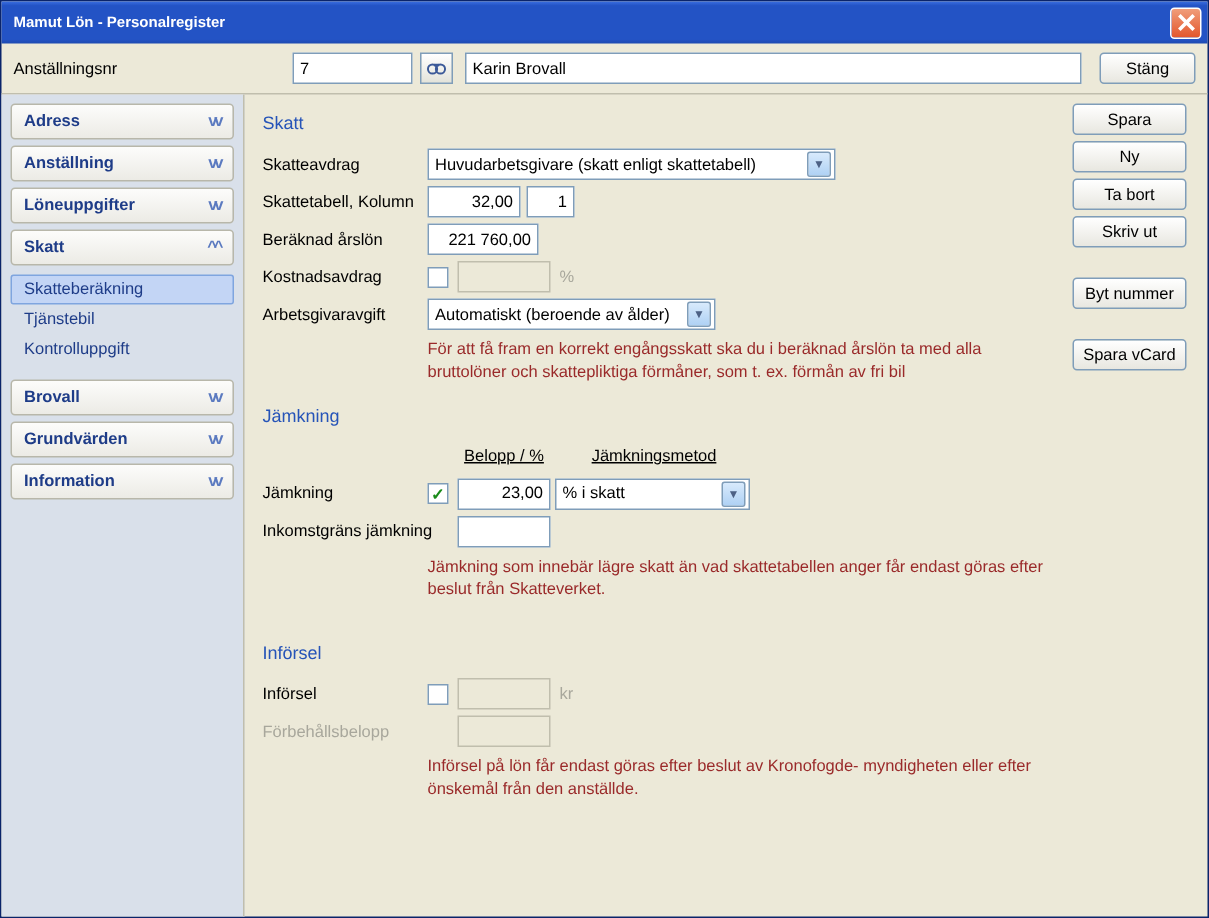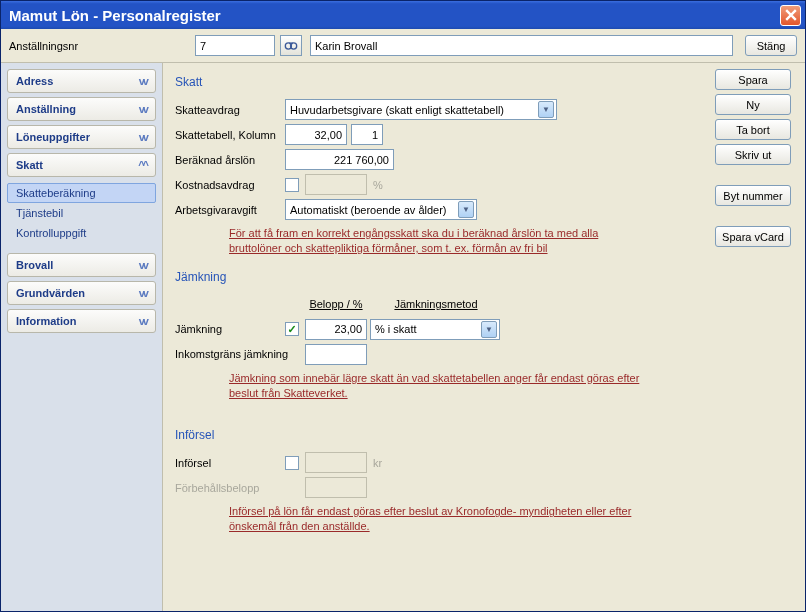--- a/index.html
+++ b/index.html
@@ -1,19 +1,19 @@
 <!DOCTYPE html>
 <html><head>
 <meta charset="utf-8">
 <style>
 * { box-sizing: border-box; margin: 0; padding: 0; font-family: Tahoma, Arial, sans-serif; font-size: 11px; }
 body { background: #ece9d8; }
 .window { width: 806px; height: 612px; background: #ece9d8; border: 1px solid #0a246a; position: relative; }
 .titlebar { background: linear-gradient(to bottom, #3a6ee0, #2353c5 10%, #2353c5 90%, #1d4ab0); height: 28px; display: flex; align-items: center; padding: 0 4px; }
-.titlebar-text { color: white; font-weight: bold; font-size: 15px; flex: 1; padding-left: 4px; }
+.titlebar-text { color: white; font-weight: bold; font-size: 10px; flex: 1; padding-left: 4px; }
 .close-btn { width: 21px; height: 21px; background: linear-gradient(to bottom, #f09d7a, #e3562c); border: 1px solid #fff; border-radius: 3px; color: white; display: flex; align-items: center; justify-content: center; font-weight: bold; cursor: pointer; }
 .close-btn svg { width: 12px; height: 12px; }
 
 .toolbar-row { display: flex; align-items: center; padding: 6px 8px; border-bottom: 1px solid #c0bead; gap: 6px; }
 .toolbar-label { width: 180px; }
 .id-input { width: 80px; height: 21px; border: 1px solid #7f9db9; background: white; padding: 0 4px; }
 .lookup-btn { width: 22px; height: 21px; border: 1px solid #7f9db9; background: linear-gradient(to bottom, #fff, #e3e3da); display: flex; align-items: center; justify-content: center; cursor: pointer; margin-left: -1px; }
 .lookup-btn svg { width: 14px; height: 14px; }
 .name-input { flex: 1; height: 21px; border: 1px solid #7f9db9; background: white; padding: 0 4px; margin-left: 2px; }
 .btn { width: 76px; height: 21px; border: 1px solid #7f9db9; background: linear-gradient(to bottom, #fff, #e8e7e0); border-radius: 3px; cursor: pointer; text-align: center; display: flex; align-items: center; justify-content: center; }
@@ -31,26 +31,26 @@
 .right-buttons .gap { height: 12px; }
 
 .section-title { color: #2654b8; font-size: 12px; margin-bottom: 10px; margin-top: 4px; }
 .form-row { display: flex; align-items: center; margin-bottom: 4px; min-height: 21px; }
 .form-label { width: 110px; color: #000; }
 .form-label.disabled { color: #a8a79c; }
 .text-input { height: 21px; border: 1px solid #7f9db9; background: white; padding: 0 4px; text-align: right; }
 .text-input.disabled { background: #ece9d8; border-color: #c0bead; color: #a8a79c; }
 .w60 { width: 62px; }
 .w30 { width: 32px; }
-.w92 { width: 109px; }
+.w92 { width: 74px; }
 .select-box { height: 21px; border: 1px solid #7f9db9; background: white; padding: 0 2px 0 4px; display: flex; align-items: center; justify-content: space-between; cursor: pointer; }
 .select-box .dd { width: 16px; height: 17px; background: linear-gradient(to bottom, #d8eafc, #afd1f4); border: 1px solid #7f9db9; border-radius: 2px; display: flex; align-items: center; justify-content: center; color: #4d6185; font-size: 8px; }
 .checkbox { width: 14px; height: 14px; border: 1px solid #7f9db9; background: white; display: inline-flex; align-items: center; justify-content: center; cursor: pointer; margin-right: 6px; }
 .checkbox.checked::after { content: "✓"; color: #1a8b1a; font-weight: bold; font-size: 11px; }
-.info-text { color: #9a2a2a; margin-left: 54px; padding: 2px 0 10px 0; line-height: 1.35; max-width: 420px; text-decoration: underline; }
+.info-text { color: #9a2a2a; margin-left: 110px; padding: 2px 0 10px 0; line-height: 1.35; max-width: 420px; }
 .col-header { text-decoration: underline; color: #000; display: inline-block; }
 .unit { color: #a8a79c; margin-left: 6px; }
 </style>
 </head>
 <body>
 
 <div class="window">
   <div class="titlebar">
     <span class="titlebar-text">Mamut Lön - Personalregister</span>
     <div class="close-btn">
@@ -64,21 +64,21 @@
     <span class="toolbar-label">Anställningsnr</span>
     <input class="id-input" value="7" style="">
     <div class="lookup-btn">
       <svg viewBox="0 0 16 16">
           <circle cx="5" cy="8" r="3.5" fill="none" stroke="#3b5998" stroke-width="1.5"></circle>
           <circle cx="11" cy="8" r="3.5" fill="none" stroke="#3b5998" stroke-width="1.5"></circle>
           <rect x="6" y="4" width="4" height="2" fill="#3b5998"></rect>
         </svg>
     </div>
     <input class="name-input" value="Karin Brovall" style="">
-    <div class="btn" style="width:52px;margin-left:6px">Stäng</div>
+    <div class="btn" style="width:64px;margin-left:6px">Stäng</div>
   </div>
 
   <div class="body-area">
     <div class="sidebar">
       <div class="nav-item">
           <span>Adress</span>
           <span class="chev">vv</span>
         </div>
       <div class="nav-item">
           <span>Anställning</span>

